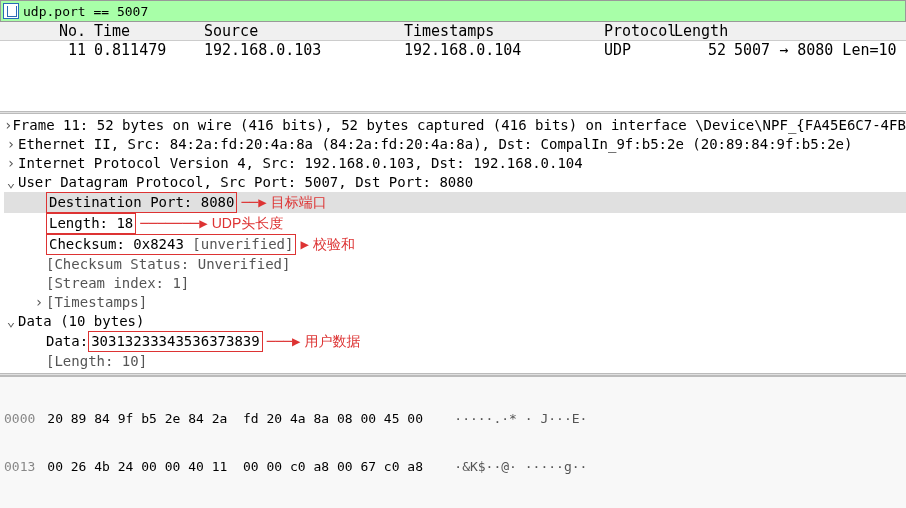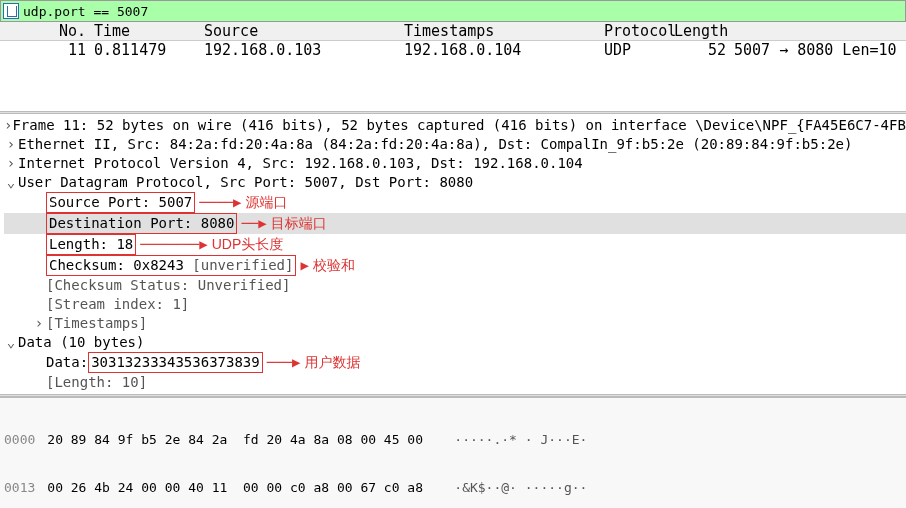--- a/index.html
+++ b/index.html
@@ -102,26 +102,20 @@
     <span>Ethernet II, Src: 84:2a:fd:20:4a:8a (84:2a:fd:20:4a:8a), Dst: CompalIn_9f:b5:2e (20:89:84:9f:b5:2e)</span>
   </div>
   <div class="tree-row">
     <span class="tog">›</span>
     <span>Internet Protocol Version 4, Src: 192.168.0.103, Dst: 192.168.0.104</span>
   </div>
   <div class="tree-row">
     <span class="tog">⌄</span>
     <span>User Datagram Protocol, Src Port: 5007, Dst Port: 8080</span>
   </div>
-  <div class="tree-row">
-    <span class="indent ind3"></span>
-    <span class="box">Source Port: 5007</span>
-    <span class="arrow">────▶</span>
-    <span class="ann">源端口</span>
-  </div>
   <div class="tree-row sel">
     <span class="indent ind3"></span>
     <span class="box">Destination Port: 8080</span>
     <span class="arrow">──▶</span>
     <span class="ann">目标端口</span>
   </div>
   <div class="tree-row">
     <span class="indent ind3"></span>
     <span class="box">Length: 18</span>
     <span class="arrow">───────▶</span>

